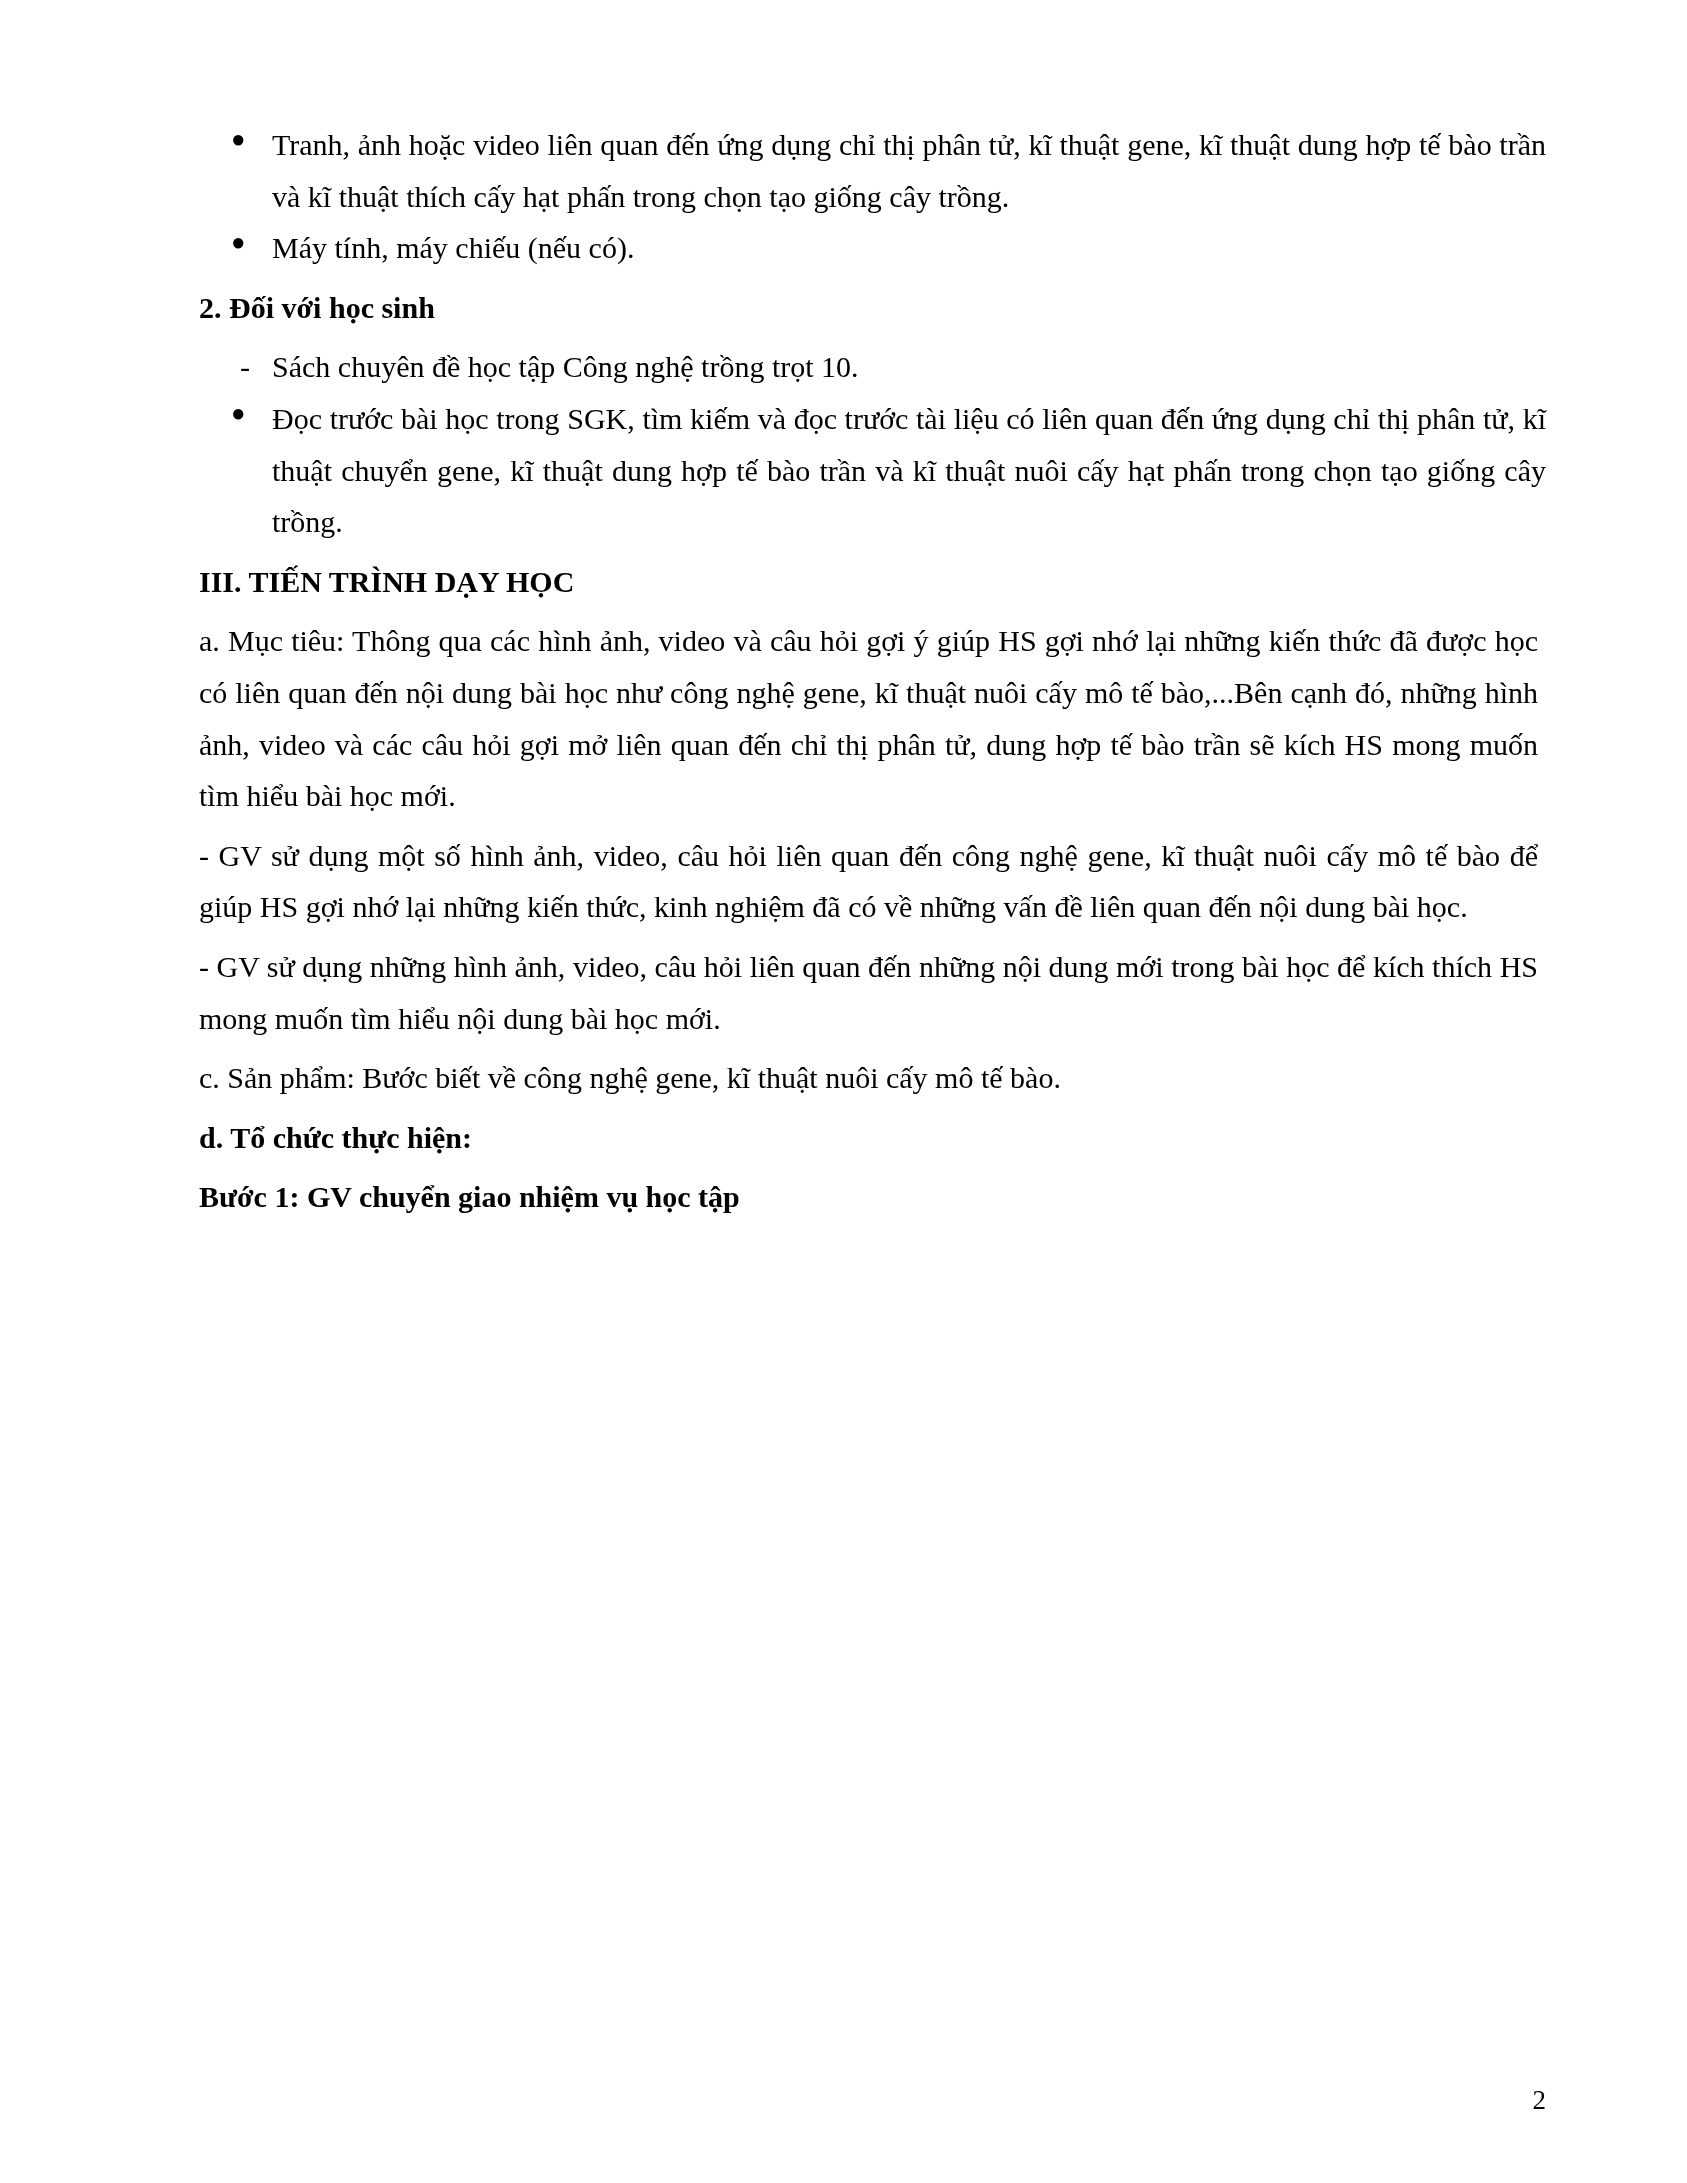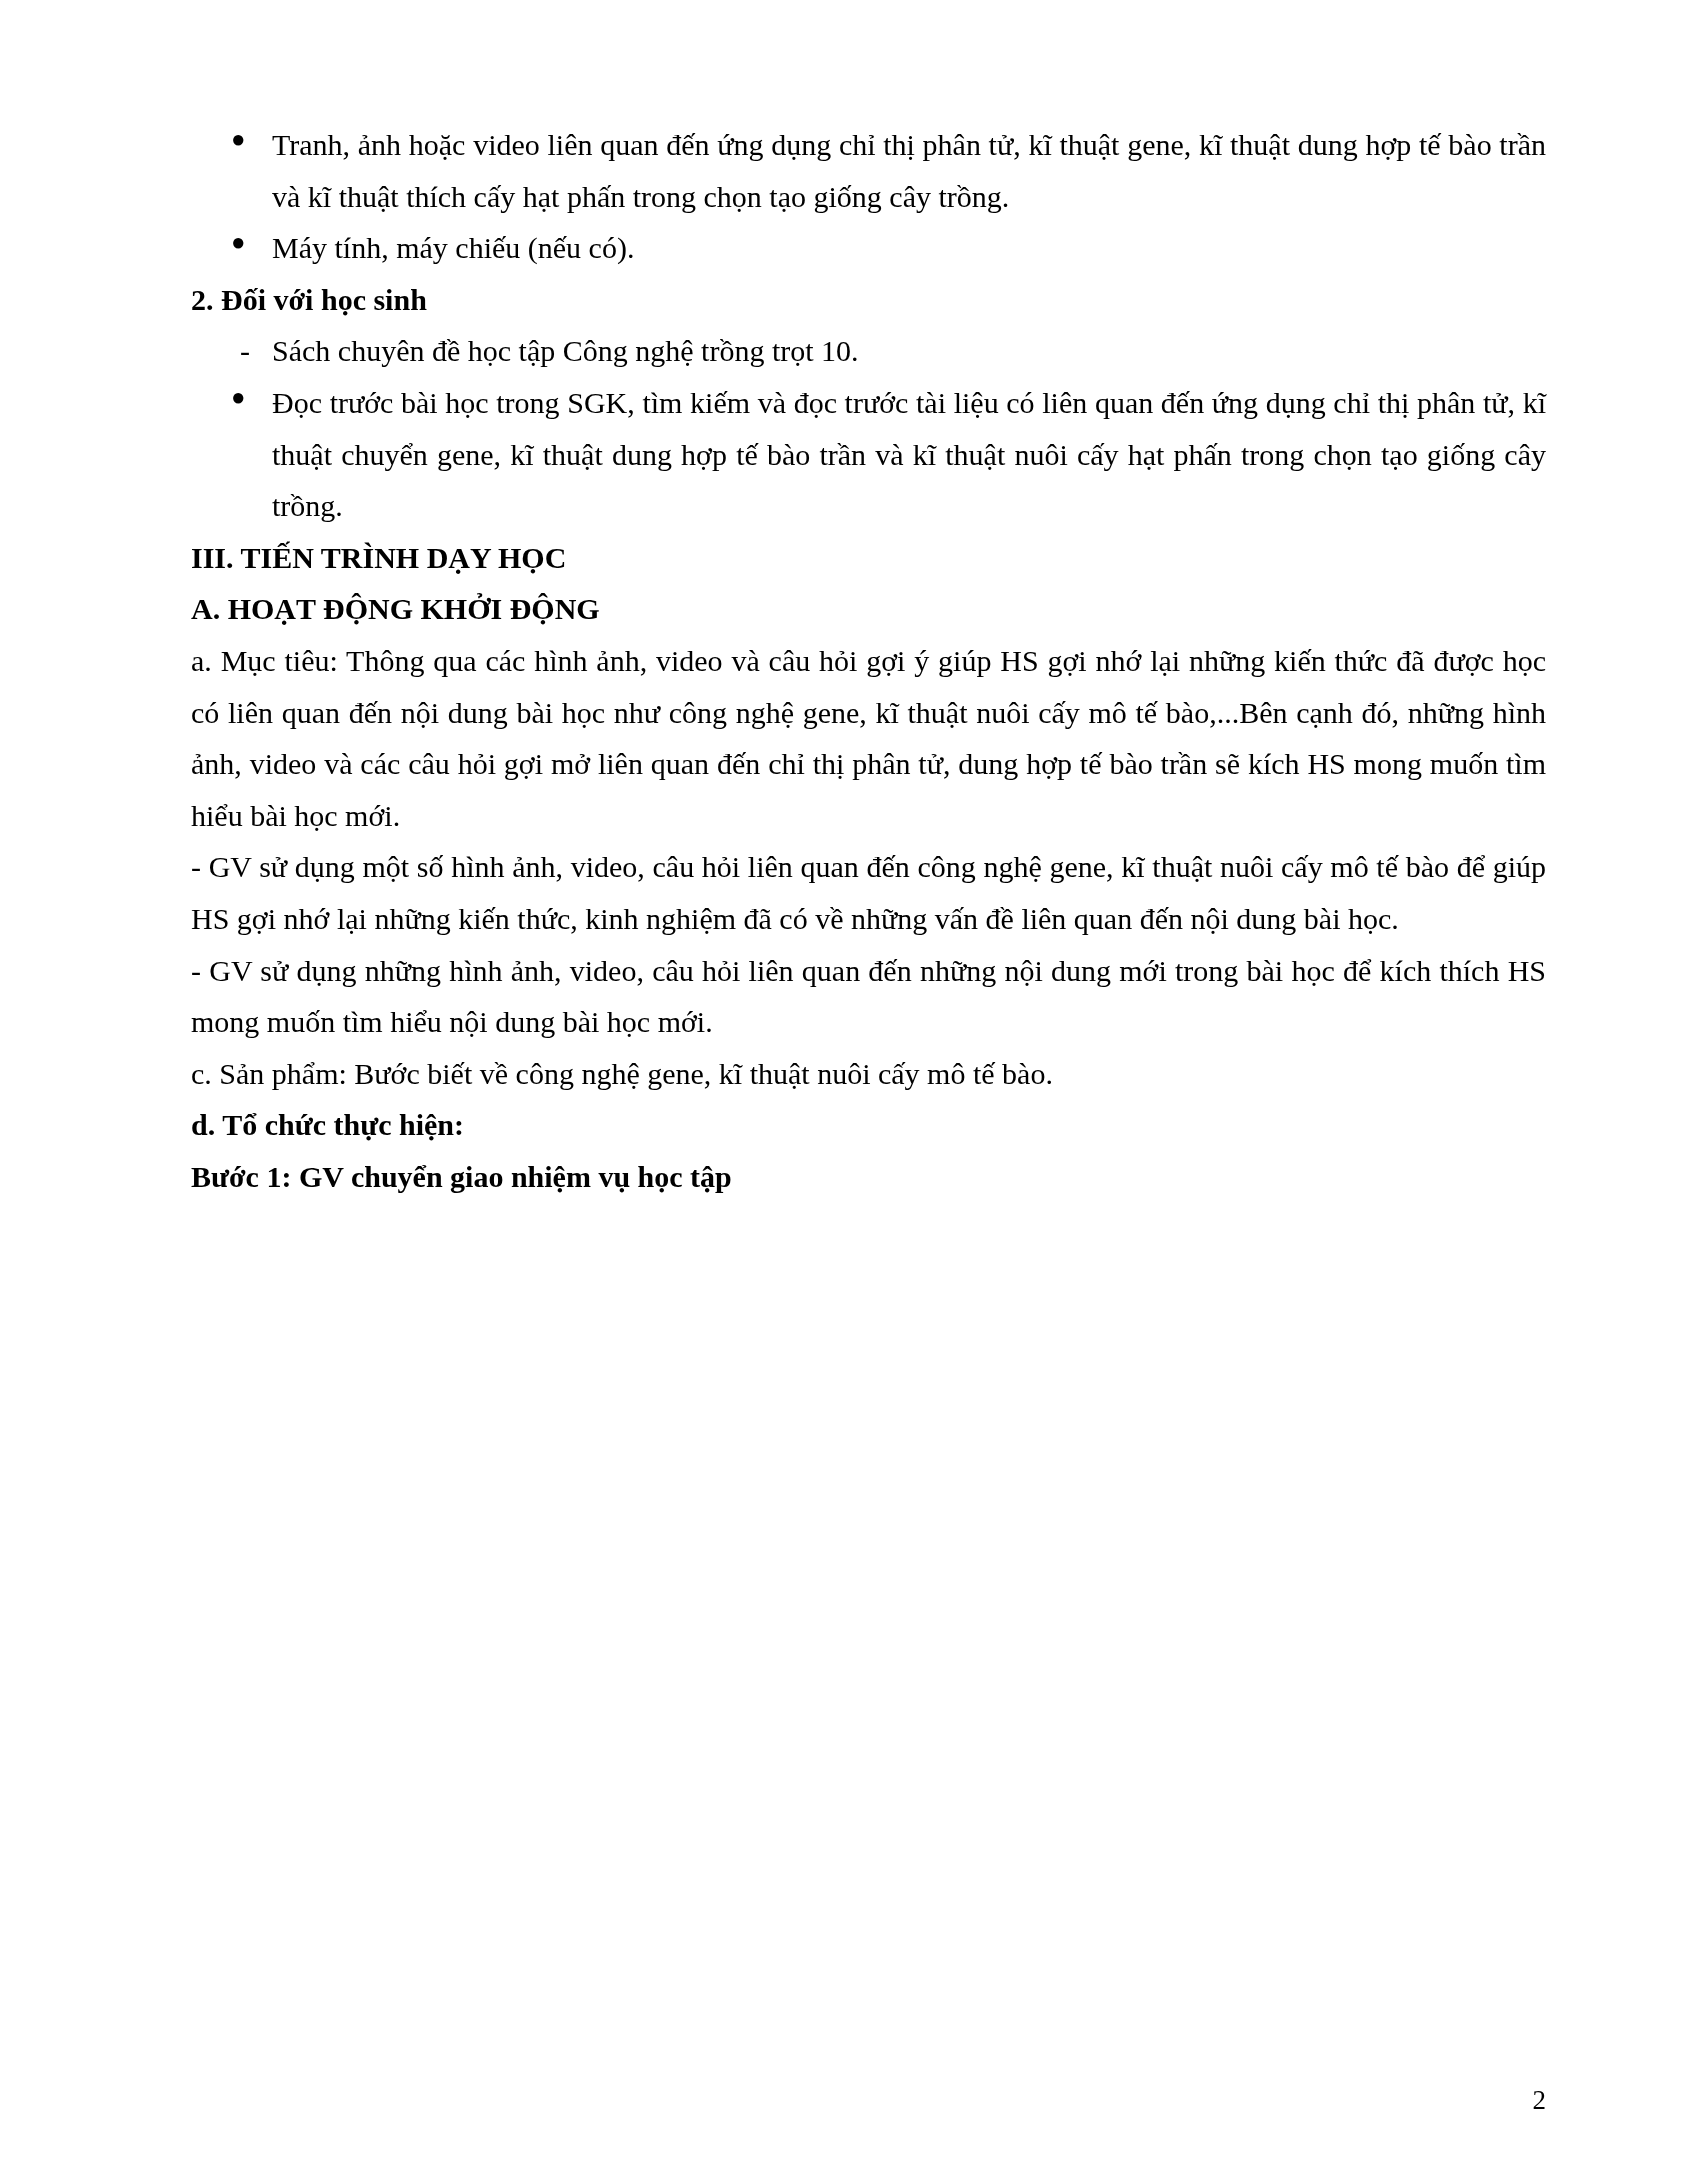--- a/index.html
+++ b/index.html
@@ -16,21 +16,21 @@
     padding: 119px 141px 71px 191px;
     font-family: "Liberation Serif", serif;
     color: #000000;
   }
   .content {
     font-size: 30px;
     line-height: 1.72;
     text-align: justify;
   }
   p {
-    margin: 0;
+    margin: 8px;
   }
   .bullet-item {
     display: flex;
     align-items: flex-start;
     margin: 0 0 0 0;
     padding-left: 40px;
   }
   .bullet-item .marker {
     flex: 0 0 auto;
     width: 41px;
@@ -92,21 +92,20 @@
       <p class="heading">2. Đối với học sinh</p>
       <div class="dash-item">
         <span class="marker">-</span>
         <span class="btext">Sách chuyên đề học tập Công nghệ trồng trọt 10.</span>
       </div>
       <div class="bullet-item">
         <span class="marker dot">●</span>
         <span class="btext">Đọc trước bài học trong SGK, tìm kiếm và đọc trước tài liệu có liên quan đến ứng dụng chỉ thị phân tử, kĩ thuật chuyển gene, kĩ thuật dung hợp tế bào trần và kĩ thuật nuôi cấy hạt phấn trong chọn tạo giống cây trồng.</span>
       </div>
       <p class="heading">III. TIẾN TRÌNH DẠY HỌC</p>
-      <p class="heading">A. HOẠT ĐỘNG KHỞI ĐỘNG</p>
       <p class="para"><b class="lead">a. Mục tiêu:</b><span> Thông qua các hình ảnh, video và câu hỏi gợi ý giúp HS gợi nhớ lại những kiến thức đã được học có liên quan đến nội dung bài học như công nghệ gene, kĩ thuật nuôi cấy mô tế bào,...Bên cạnh đó, những hình ảnh, video và các câu hỏi gợi mở liên quan đến chỉ thị phân tử, dung hợp tế bào trần sẽ kích HS mong muốn tìm hiểu bài học mới.</span></p>
       <p class="para">- GV sử dụng một số hình ảnh, video, câu hỏi liên quan đến công nghệ gene, kĩ thuật nuôi cấy mô tế bào để giúp HS gợi nhớ lại những kiến thức, kinh nghiệm đã có về những vấn đề liên quan đến nội dung bài học.</p>
       <p class="para">- GV sử dụng những hình ảnh, video, câu hỏi liên quan đến những nội dung mới trong bài học để kích thích HS mong muốn tìm hiểu nội dung bài học mới.</p>
       <p class="para"><b class="lead">c. Sản phẩm:</b><span> Bước biết về công nghệ gene, kĩ thuật nuôi cấy mô tế bào.</span></p>
       <p class="heading">d. Tổ chức thực hiện:</p>
       <p class="heading">Bước 1: GV chuyển giao nhiệm vụ học tập</p>
     </div>
   <div class="page-number">2</div>
 </div>
 

